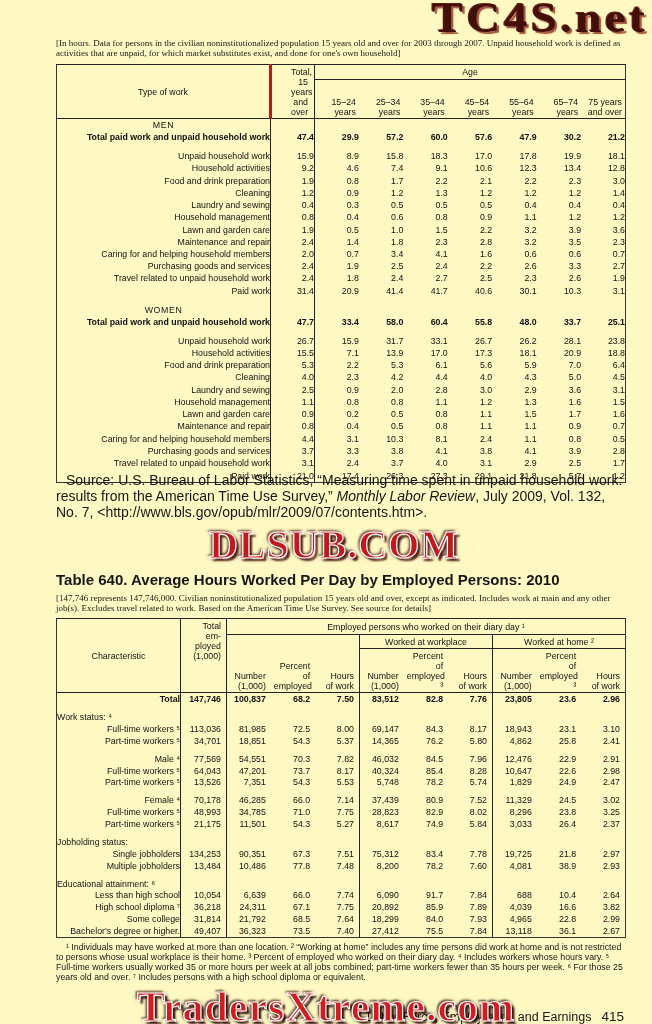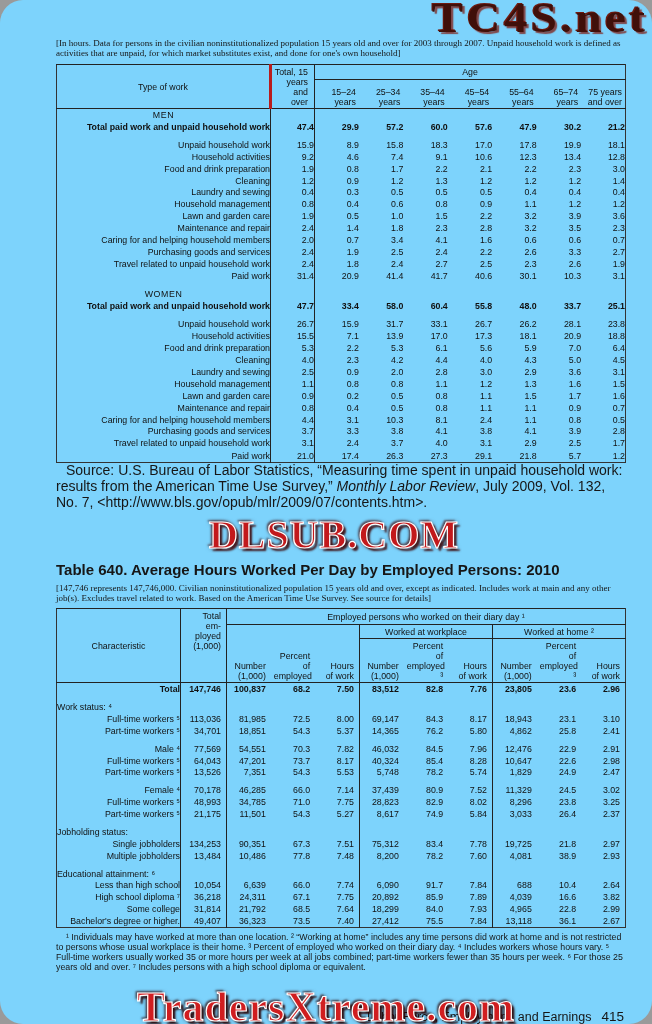--- a/index.html
+++ b/index.html
@@ -1,18 +1,18 @@
 <!DOCTYPE html>
 <html><head>
 <meta charset="utf-8">
 <style>
   * { margin:0; padding:0; box-sizing:border-box; }
   html,body { background:#9a9a9a; }
-  .page { position:relative; width:652px; height:1024px; margin:0 auto; background:#7dd3fc;
-          font-family:"Liberation Sans", sans-serif; color:#161616; overflow:hidden;border-radius:23px; }
+  .page { position:relative; width:652px; height:1024px; margin:0 auto; background:#fef9c3;
+          font-family:"Liberation Sans", sans-serif; color:#161616; overflow:hidden; }
   .content { position:relative; display:flex; flex-direction:column; height:1024px;
              padding:38px 26px 0 56px; }
 
   
   .wm-top { position:absolute; top:-6px; right:4px; z-index:5;
             font-family:"Liberation Serif", serif; font-weight:bold; font-size:42px;
             color:#40100a; letter-spacing:3px; transform:scaleX(1.12); transform-origin:right top;
             text-shadow:2px 2px 1px rgba(130,25,15,.75), -1px -1px 0 #6e1a10; }
   .wm-mid { text-align:center; height:46px; line-height:44px; margin:3px 0 2px -14px;
             font-family:"Liberation Serif", serif; font-weight:bold; font-size:40px;
@@ -41,21 +41,21 @@
   .dots { flex:1 1 0; white-space:nowrap; overflow:hidden; margin-left:2px; letter-spacing:0.5px; color:#222; }
   .ind0 { padding-left:3px; } .ind1 { padding-left:10px; } .ind2 { padding-left:18px; }
   tr.bold td { font-weight:bold; }
   tr.gap td { padding-top:7px; }
   td.sec { border-right:1px solid #222; text-align:center; letter-spacing:.6px; padding:2px 0 1px; }
   td.seclab { padding-left:3px; }
 
   
   #t639 .c-label { width:214px; } #t639 .c-total { width:44px; }
   #t639 .h-label { vertical-align:middle; text-align:center; border-right:3px solid #b91c1c; }
-  #t639 .h-total { vertical-align:top; text-align:right; white-space:pre-line; border-right:1px solid #222; padding:2px 6px 1px 1px;margin-top:48px; }
+  #t639 .h-total { vertical-align:top; text-align:right; white-space:pre-line; border-right:1px solid #222; padding:2px 6px 1px 19px;margin-top:48px; }
   #t639 .h-age   { text-align:center; vertical-align:middle; height:15px; }
   #t639 .h-col   { vertical-align:bottom; white-space:pre-line; }
   #t639 td.tcol  { border-right:1px solid #222; }
 
   
   #t640 .c-char { width:124px; } #t640 .c-total { width:46px; }
   #t640 .h-char  { vertical-align:middle; text-align:center; border-right:1px solid #222; }
   #t640 .h-total { vertical-align:top; text-align:right; white-space:pre-line; border-right:1px solid #222; padding:2px 5px 1px 1px; }
   #t640 .h-group { text-align:center; vertical-align:middle; height:16px; }
   #t640 .h-main, #t640 .h-sub { vertical-align:bottom; text-align:right; white-space:pre-line; padding-right:5px; }

